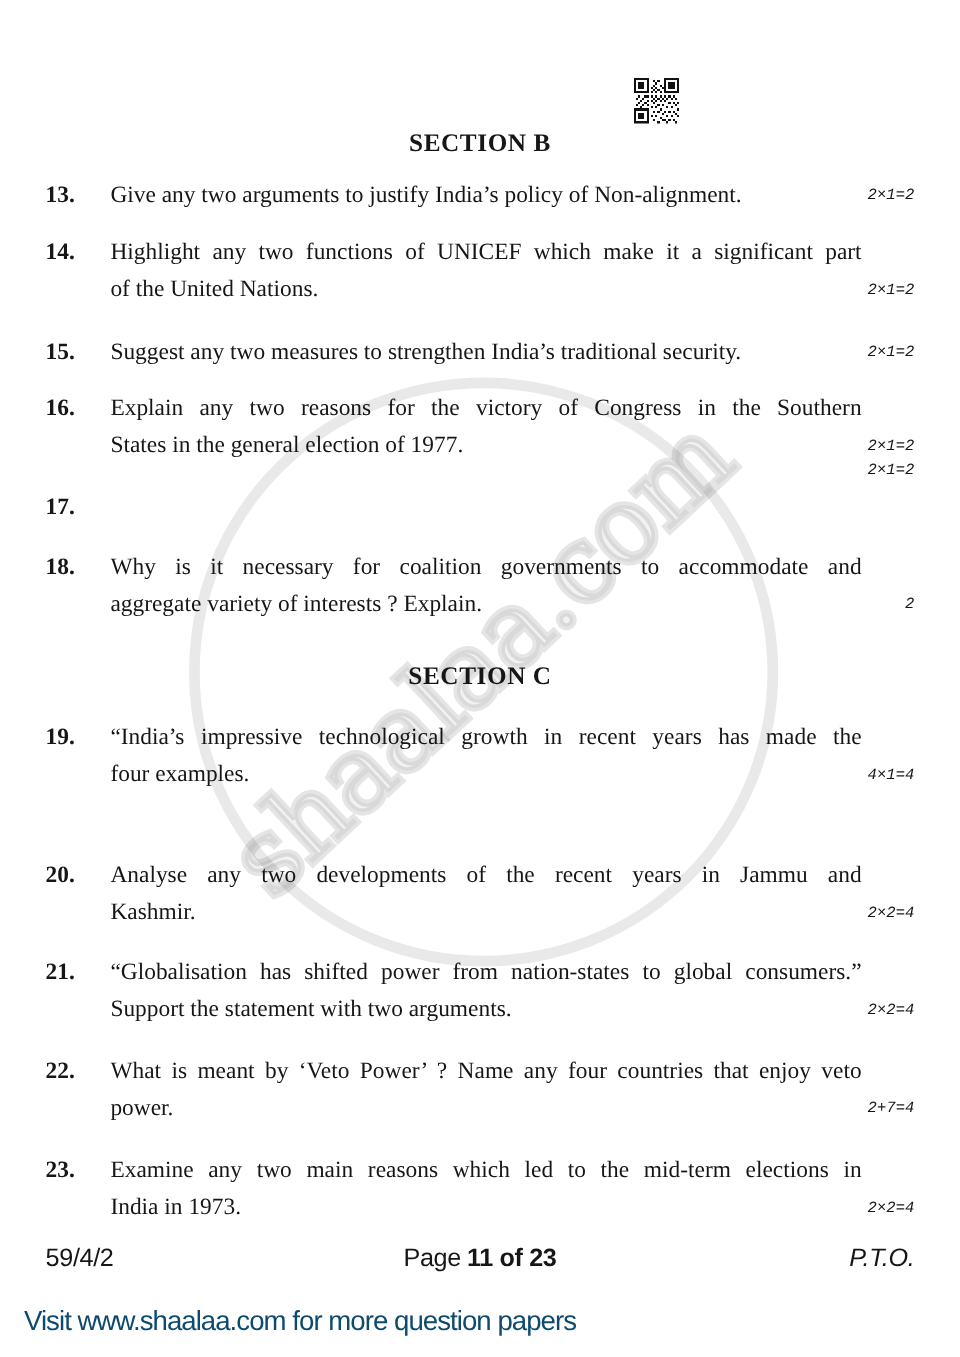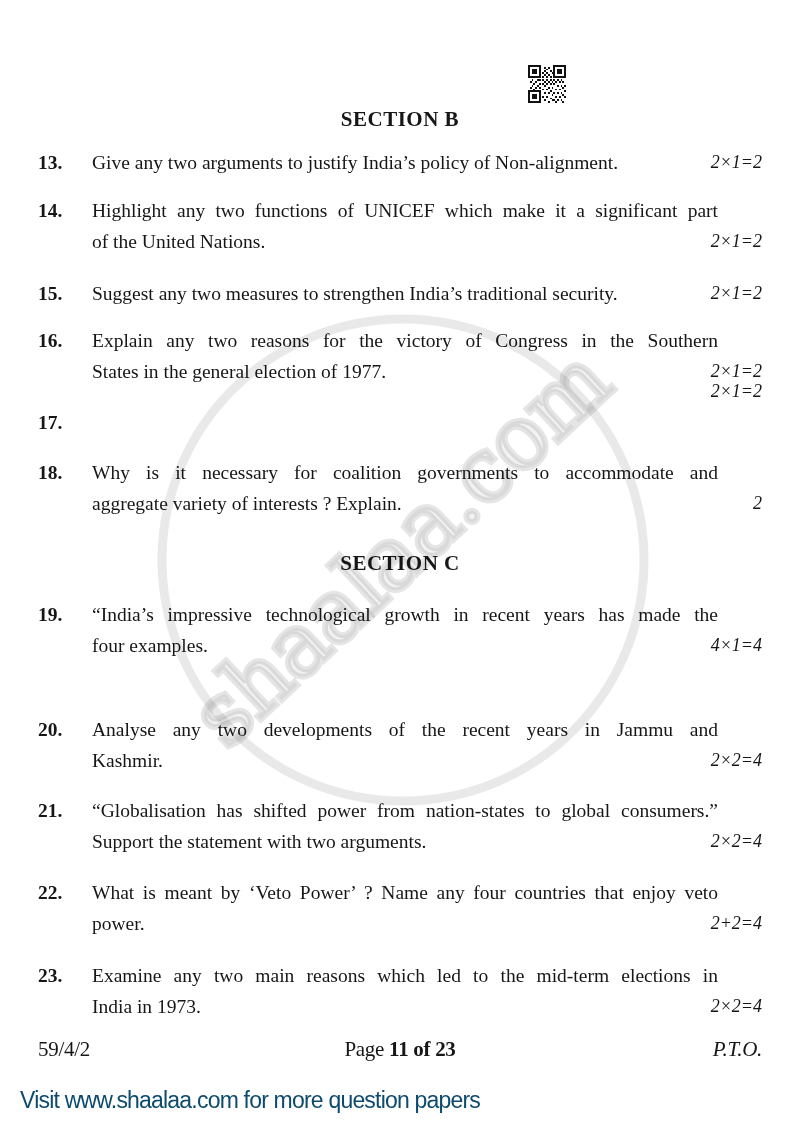--- a/index.html
+++ b/index.html
@@ -20,24 +20,24 @@
   .qr { position:absolute; left:528px; top:65px; width:38px; height:38px; }
   .sec {
     position:absolute; left:0; width:100%; text-align:center;
     font-weight:bold; font-size:21px; letter-spacing:0.5px; line-height:24px;
   }
   .q { position:absolute; left:38px; width:724px; }
   .qn { position:absolute; left:0; top:0; font-weight:bold; font-size:19.5px; line-height:31px; }
   .qt { margin-left:54px; width:626px; font-size:19.5px; }
   .line { height:31px; line-height:31px; overflow:hidden; }
   .line.j { text-align:justify; text-align-last:justify; word-spacing:-0.5px; }
-  .qm { position:absolute; right:0; bottom:0; line-height:31px; font-style:italic; font-size:18px; }
+  .qm { position:absolute; right:0; bottom:0; line-height:31px; font-style:italic; font-size:13px;font-family:Liberation Mono, monospace; }
   .footer {
     position:absolute; left:38px; top:1037px; width:724px; height:26px;
-    font-family:Liberation Serif, serif; font-size:21px; letter-spacing:-0.3px;
+    font-family:Liberation Sans, sans-serif; font-size:21px; letter-spacing:-0.3px;
   }
   .fcode { position:absolute; left:0; top:0; }
   .fpage { position:absolute; left:0; width:100%; text-align:center; top:0; }
   .fbold { font-weight:bold; margin-left:5px; }
   .fpto { position:absolute; right:0; top:0; font-style:italic; }
   .promo {
     position:absolute; left:20px; top:1087px;
     font-family:"Liberation Sans", sans-serif; font-size:23px; letter-spacing:-0.8px;
     color:#0c4a6e; text-decoration:none;
   }
@@ -210,21 +210,21 @@
           <div class="line">Support the statement with two arguments.</div>
         </div>
         <span class="qm">2×2=4</span>
       </div>
       <div class="q" style="top: 877px;">
         <span class="qn">22.</span>
         <div class="qt">
           <div class="line j">What is meant by ‘Veto Power’ ? Name any four countries that enjoy veto</div>
           <div class="line">power.</div>
         </div>
-        <span class="qm">2+2=4</span>
+        <span class="qm">2+7=4</span>
       </div>
       <div class="q" style="top: 960px;">
         <span class="qn">23.</span>
         <div class="qt">
           <div class="line j">Examine any two main reasons which led to the mid-term elections in</div>
           <div class="line">India in 1973.</div>
         </div>
         <span class="qm">2×2=4</span>
       </div>
     </div>

